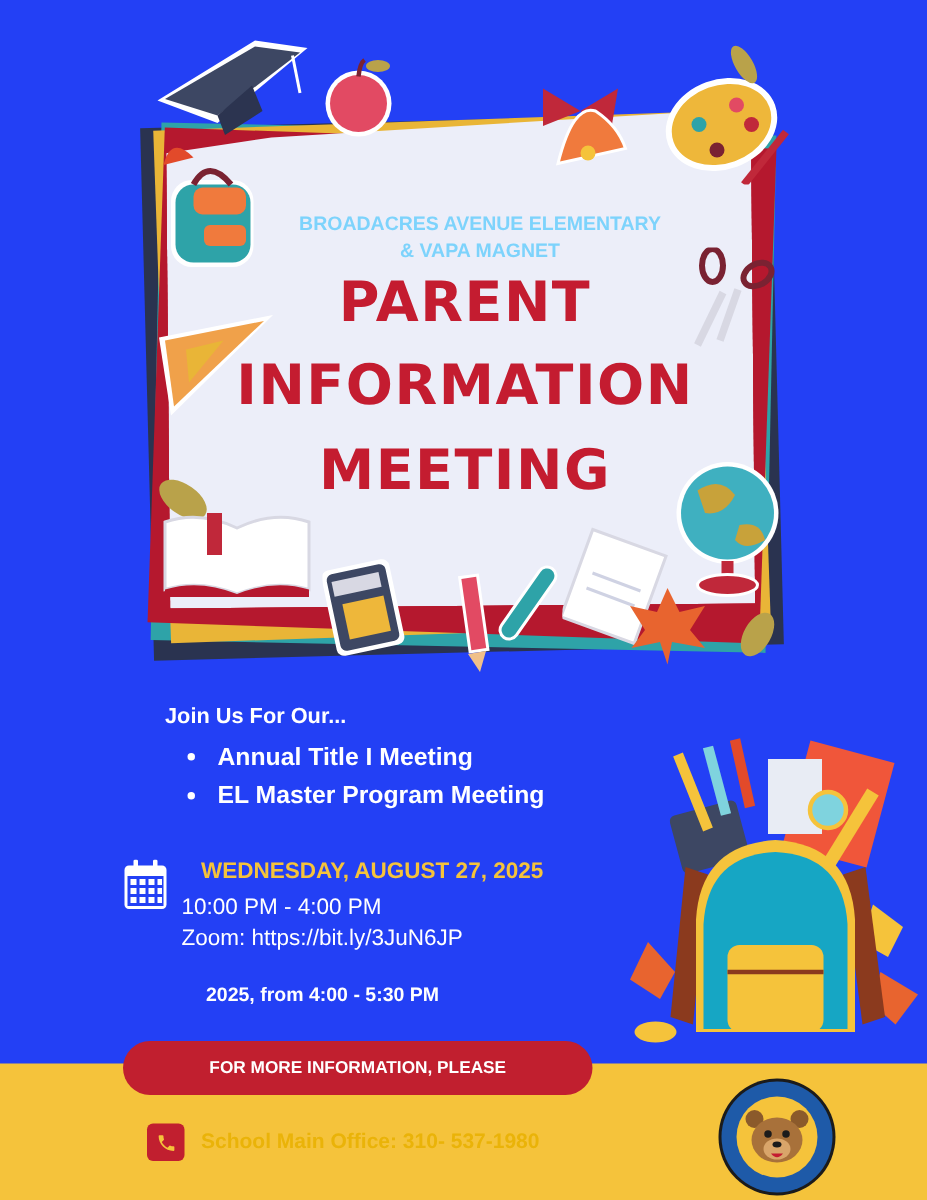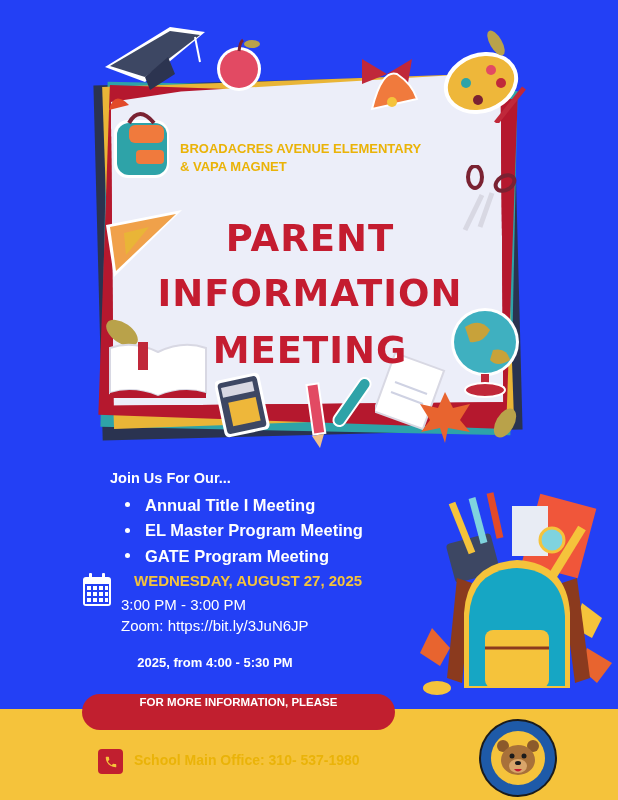--- a/index.html
+++ b/index.html
@@ -6,33 +6,33 @@
   body{width:618px;height:800px;position:relative;overflow:hidden;background:#2340f5;font-family:"Liberation Sans",sans-serif;}
   .abs{position:absolute;}
   .yellow-band{left:0;top:709px;width:618px;height:91px;background:#f5c33b;}
   
   .paper{transform-origin:center;}
   .p-navy{left:98px;top:80px;width:420px;height:355px;background:#2a3350;transform:rotate(-1.5deg);}
   .p-teal{left:104px;top:86px;width:410px;height:345px;background:#2ea3a8;transform:rotate(1.2deg);}
   .p-yellow{left:108px;top:80px;width:400px;height:342px;background:#e9b537;transform:rotate(-2deg);}
   .p-red{left:104px;top:92px;width:408px;height:330px;background:#b5182e;transform:rotate(2deg);}
   .p-main{left:112px;top:74px;width:390px;height:330px;background:#eceef9;transform:rotate(-0.5deg);clip-path:polygon(18% 5%,100% 0,100% 100%,0 100%,0 8%);}
-  .school{left:180px;top:140px;width:280px;text-align:left;font-weight:bold;font-size:13px;line-height:18px;color:#eab308;}
-  .title{left:140px;width:340px;text-align:center;font-family:"DejaVu Sans",sans-serif;font-weight:bold;color:#c41c30;font-size:37px;letter-spacing:1px;margin-top:37px;}
+  .school{left:180px;top:140px;width:280px;text-align:center;font-weight:bold;font-size:13px;line-height:18px;color:#7dd3fc;}
+  .title{left:140px;width:340px;text-align:center;font-family:"DejaVu Sans",sans-serif;font-weight:bold;color:#c41c30;font-size:37px;letter-spacing:1px;}
   .t1{top:180px;} .t2{top:235px;} .t3{top:292px;}
   .join{left:110px;top:470px;color:#fff;font-weight:bold;font-size:14.5px;}
   .bullets{left:120px;top:492px;margin:0;padding:0;list-style:none;}
   .bullets li{color:#fff;font-weight:bold;font-size:16.5px;height:25.5px;line-height:20px;display:flex;align-items:center;}
   .bullets li .dot{width:5px;height:5px;border-radius:50%;background:#fff;margin-right:15px;margin-left:5px;}
   .cal{left:82px;top:573px;width:30px;height:34px;}
   .date{left:122px;top:572px;color:#f5c33b;font-weight:bold;font-size:15px;margin-left:12px;}
   .time{left:121px;top:596px;color:#fff;font-size:15px;}
   .zoom{left:121px;top:617px;color:#fff;font-size:15px;}
   .bts{left:30px;top:653px;width:370px;text-align:center;color:#fff;font-weight:bold;font-size:13px;line-height:19px;}
-  .pill{left:82px;top:694px;width:313px;height:36px;border-radius:18px;background:#c11f2f;color:#fff;font-weight:bold;font-size:11.5px;line-height:17px;text-align:center;display:flex;flex-direction:row;justify-content:center;}
+  .pill{left:82px;top:694px;width:313px;height:36px;border-radius:18px;background:#c11f2f;color:#fff;font-weight:bold;font-size:11.5px;line-height:17px;text-align:center;display:flex;flex-direction:column;justify-content:center;}
   .phone-box{left:98px;top:749px;width:25px;height:25px;border-radius:4px;background:#c11f2f;display:flex;align-items:center;justify-content:center;}
   .phone-text{left:134px;top:752px;color:#eab308;font-weight:bold;font-size:14px;text-align:right;}
   .logo{left:478px;top:718px;width:80px;height:80px;}
   .sticker{position:absolute;}
 </style>
 </head>
 <body>
 
 <div class="abs yellow-band"></div>
 
@@ -140,24 +140,20 @@
 
 <div class="abs join">Join Us For Our...</div>
 <ul class="abs bullets">
   <li>
       <span class="dot"></span>
       <span>Annual Title I Meeting</span>
     </li>
   <li>
       <span class="dot"></span>
       <span>EL Master Program Meeting</span>
-    </li>
-  <li>
-      <span class="dot"></span>
-      <span>GATE Program Meeting</span>
     </li>
 </ul>
 
 <svg class="abs cal" viewBox="0 0 30 34">
   <rect x="1" y="4" width="28" height="29" rx="3" fill="#fff"></rect>
   <rect x="3" y="11" width="24" height="20" fill="#2340f5"></rect>
   <rect x="7" y="0" width="3" height="7" rx="1" fill="#fff"></rect>
   <rect x="20" y="0" width="3" height="7" rx="1" fill="#fff"></rect>
   <g fill="#fff">
     <rect x="5" y="13" width="4" height="4"></rect>
@@ -168,21 +164,21 @@
       <rect x="11" y="19" width="4" height="4"></rect>
       <rect x="17" y="19" width="4" height="4"></rect>
       <rect x="23" y="19" width="3" height="4"></rect>
     <rect x="5" y="25" width="4" height="4"></rect>
       <rect x="11" y="25" width="4" height="4"></rect>
       <rect x="17" y="25" width="4" height="4"></rect>
       <rect x="23" y="25" width="3" height="4"></rect>
   </g>
 </svg>
 <div class="abs date">WEDNESDAY, AUGUST 27, 2025</div>
-<div class="abs time">3:00 PM - 3:00 PM</div>
+<div class="abs time">10:00 PM - 4:00 PM</div>
 <div class="abs zoom">Zoom: https://bit.ly/3JuN6JP</div>
 
 <svg class="abs" style="left:412px;top:488px" width="200" height="212">
   <polygon points="20,140 38,160 28,178 8,165" fill="#e8642f"></polygon>
   <polygon points="170,115 190,130 180,150 162,140" fill="#f5c33b"></polygon>
   <polygon points="175,160 200,175 185,195 168,180" fill="#e8642f"></polygon>
   <ellipse cx="25" cy="200" rx="14" ry="7" fill="#f5c33b"></ellipse>
   <rect x="118" y="12" width="58" height="72" fill="#f0563a" transform="rotate(15 147 48)"></rect>
   <rect x="100" y="18" width="36" height="50" fill="#e8ecf4"></rect>
   <circle cx="140" cy="52" r="12" fill="#7fd3de" stroke="#f5c33b" stroke-width="3"></circle>

